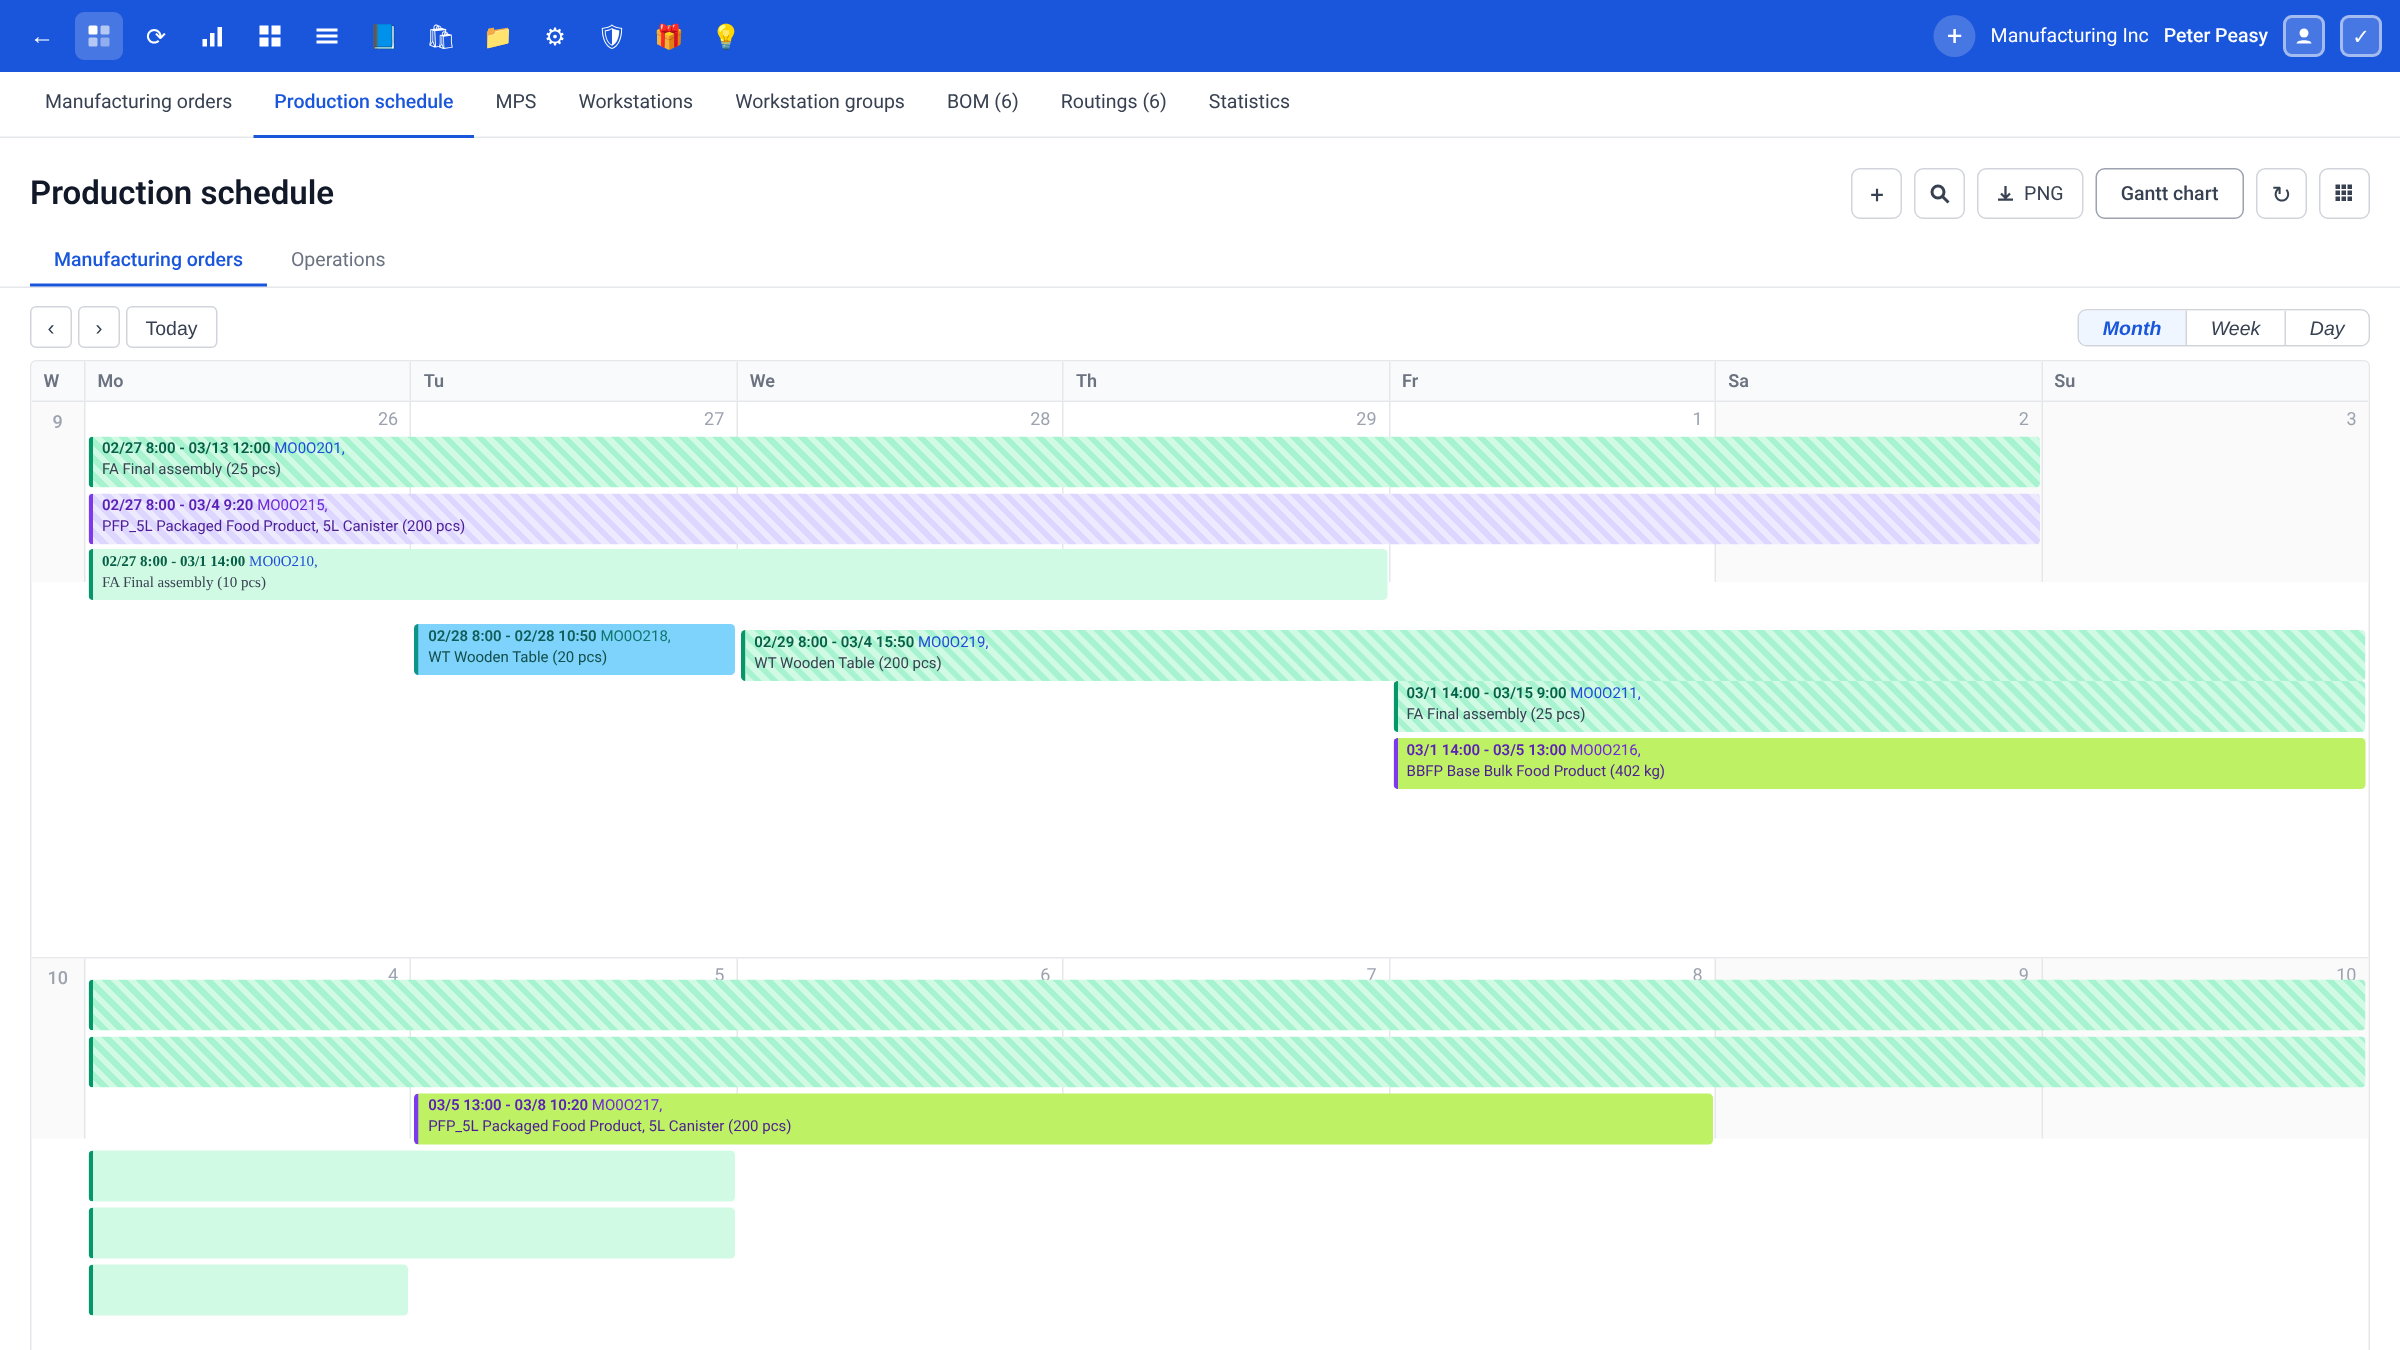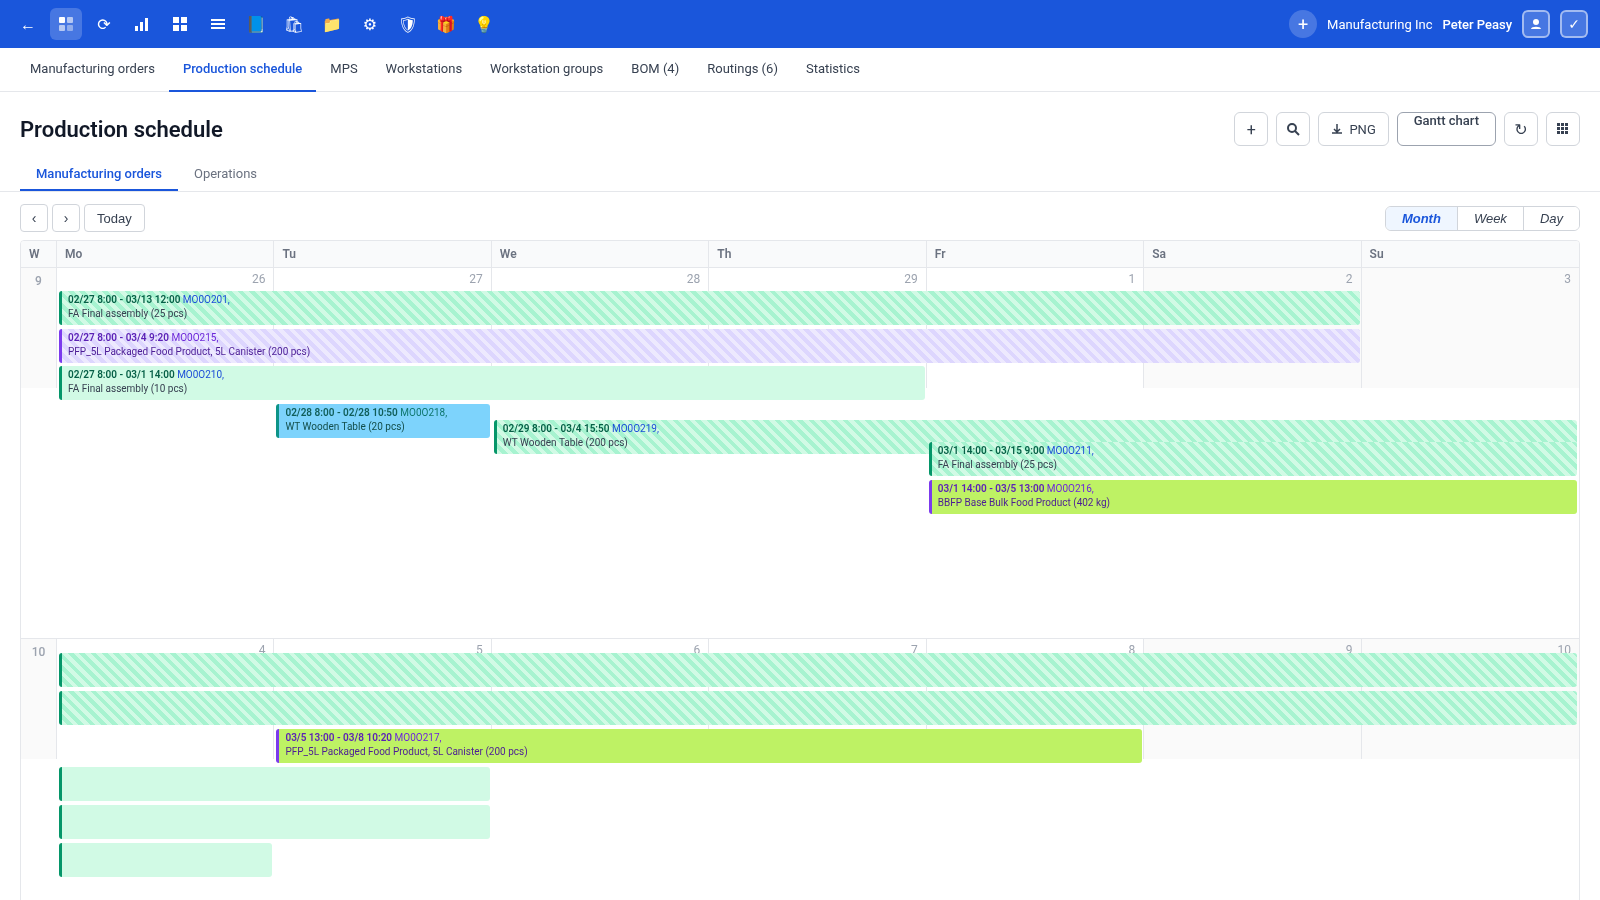--- a/index.html
+++ b/index.html
@@ -101,21 +101,21 @@
       color: #374151;
       font-size: 13px;
       padding: 0 12px;
       gap: 6px;
     }
     .btn-gantt {
       height: 34px;
       border: 1px solid #d1d5db;
       border-radius: 6px;
       background: #f9fafb;
-      display: flex; align-items: flex-start; justify-content: center;
+      display: flex; align-items: center; justify-content: center;
       cursor: pointer;
       color: #374151;
       font-size: 13px;
       padding: 0 16px;
       font-weight: 500;
     }
     .btn-gantt.active { background: #fff; border-color: #9ca3af; }
 
     
     .sub-tabs {
@@ -321,21 +321,21 @@
     <div class="top-bar-avatar">✓</div>
   </div>
 </div>
 
 <div class="sec-nav">
   <div class="sec-nav-item">Manufacturing orders</div>
   <div class="sec-nav-item active">Production schedule</div>
   <div class="sec-nav-item">MPS</div>
   <div class="sec-nav-item">Workstations</div>
   <div class="sec-nav-item">Workstation groups</div>
-  <div class="sec-nav-item">BOM (4)</div>
+  <div class="sec-nav-item">BOM (6)</div>
   <div class="sec-nav-item">Routings (6)</div>
   <div class="sec-nav-item">Statistics</div>
 </div>
 
 <div class="page-header">
   <h1 class="page-title">Production schedule</h1>
   <div class="page-actions">
     <div class="btn-icon">+</div>
     <div class="btn-icon">
       <svg width="14" height="14" viewBox="0 0 14 14" fill="none" stroke="#374151" stroke-width="2">
@@ -423,35 +423,35 @@
       </div>
 
       <div style="display:grid; grid-template-columns: repeat(7,1fr); margin-bottom:2px; height:36px; pointer-events:all;">
         <div></div>
         <div class="eo-event ph" style="grid-column:1/7; margin:0 2px;">
           <div><span class="t4">02/27 8:00 - 03/4 9:20 </span><span class="t5">MO0O215,</span></div>
           <div class="t6">PFP_5L Packaged Food Product, 5L Canister (200 pcs)</div>
         </div>
       </div>
 
-      <div style="display:grid; grid-template-columns: repeat(7,1fr); margin-bottom:2px; height:36px; pointer-events:all;">
+      <div style="display:grid; grid-template-columns: repeat(7,1fr); margin-bottom:14px; height:36px; pointer-events:all;font-family:Liberation Serif, serif;">
         <div class="eo-event gb" style="grid-column:1/5; margin:0 2px;">
           <div><span class="t1">02/27 8:00 - 03/1 14:00 </span><span class="t2">MO0O210,</span></div>
           <div class="t3">FA Final assembly (10 pcs)</div>
         </div>
         <div style="grid-column:5/8;"></div>
       </div>
 
       <div style="display:grid; grid-template-columns: repeat(7,1fr); margin-bottom:2px; height:36px; pointer-events:all;">
         <div style="grid-column:1/2;"></div>
         <div class="eo-event tb" style="grid-column:2/3; margin:0 2px;">
           <div><span class="t7">02/28 8:00 - 02/28 10:50 </span><span class="t8">MO0O218,</span></div>
           <div class="t9">WT Wooden Table (20 pcs)</div>
         </div>
-        <div class="eo-event gh" style="grid-column:3/8; margin:16px 2px;">
+        <div class="eo-event gh" style="grid-column:3/8; margin:4px 2px;">
           <div><span class="t1">02/29 8:00 - 03/4 15:50 </span><span class="t2">MO0O219,</span></div>
           <div class="t3">WT Wooden Table (200 pcs)</div>
         </div>
       </div>
 
       <div style="display:grid; grid-template-columns: repeat(7,1fr); margin-bottom:2px; height:36px; pointer-events:all;">
         <div style="grid-column:1/5;"></div>
         <div class="eo-event gh" style="grid-column:5/8; margin:0 2px;">
           <div><span class="t1">03/1 14:00 - 03/15 9:00 </span><span class="t2">MO0O211,</span></div>
           <div class="t3">FA Final assembly (25 pcs)</div>

